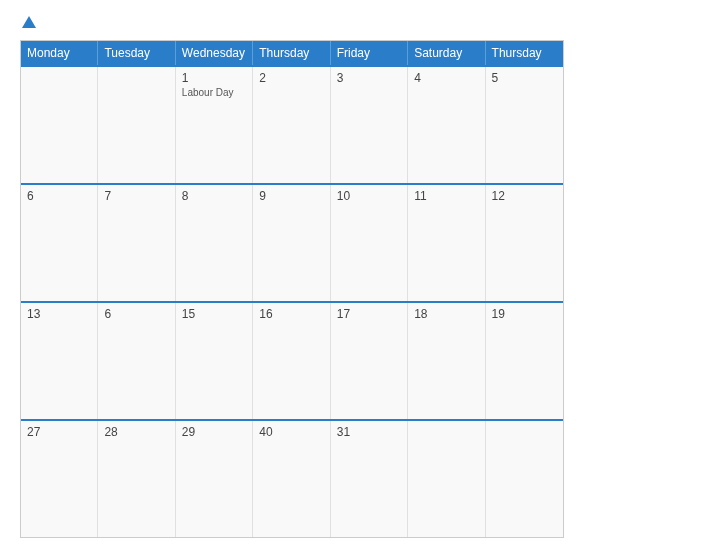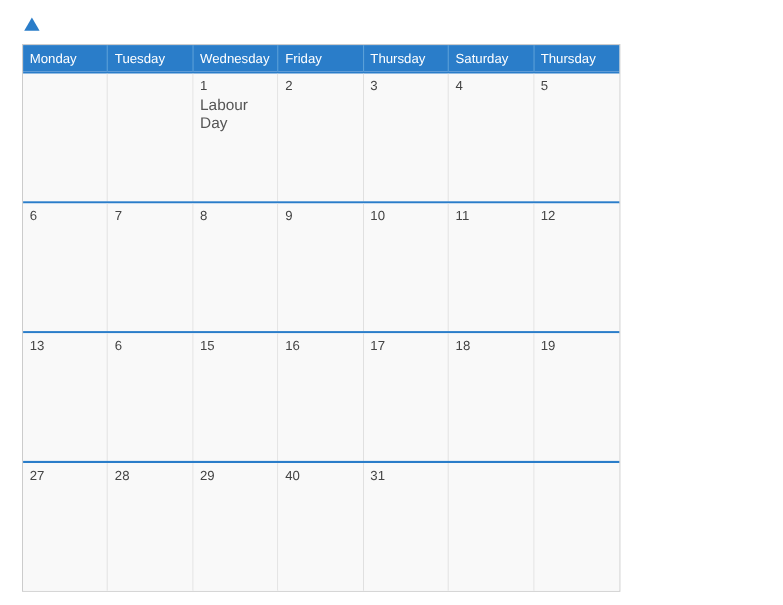--- a/index.html
+++ b/index.html
@@ -110,21 +110,21 @@
     }
     .cal-cell.empty {
       background: #f9f9f9;
     }
     .day-number {
       font-size: 12px;
       color: #444;
       font-weight: normal;
     }
     .day-event {
-      font-size: 14px;
+      font-size: 10px;
       color: #555;
       margin-top: 2px;
     }
   </style>
 </head>
 <body>
 
 <div class="page">
   <div class="header">
     <div class="logo-block">
@@ -137,22 +137,22 @@
     <h1 class="title"></h1>
     <div class="country"></div>
   </div>
 
   <div class="calendar">
     <div class="cal-header-row">
 
     <div class="cal-header-cell">Monday</div>
         <div class="cal-header-cell">Tuesday</div>
         <div class="cal-header-cell">Wednesday</div>
+        <div class="cal-header-cell">Thursday</div>
         <div class="cal-header-cell">Friday</div>
-        <div class="cal-header-cell">Thursday</div>
         <div class="cal-header-cell">Saturday</div>
         <div class="cal-header-cell">Thursday</div>
       </div>
     <div class="cal-body">
 
     <div class="cal-week">
           <div class="cal-cell empty"></div>
           <div class="cal-cell empty"></div>
           <div class="cal-cell">
             <span class="day-number">1</span>

